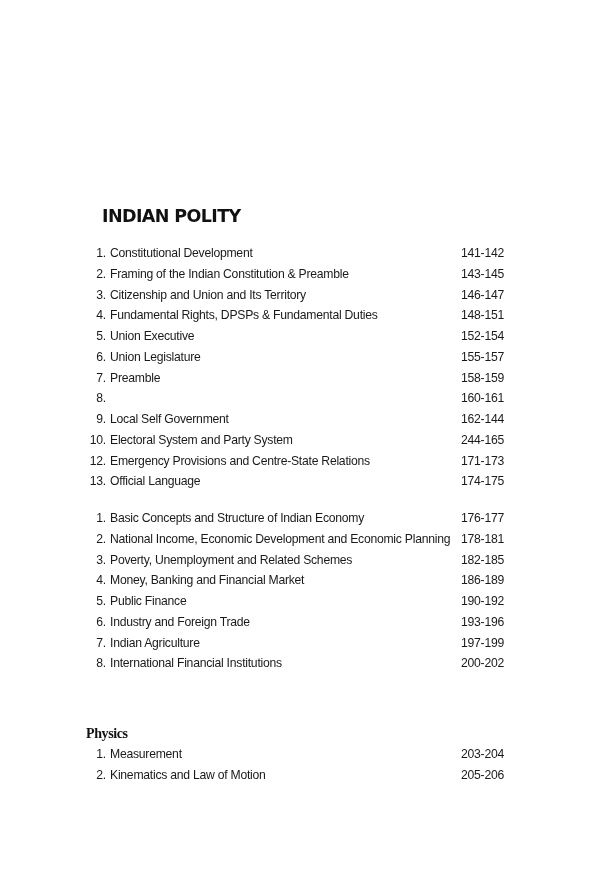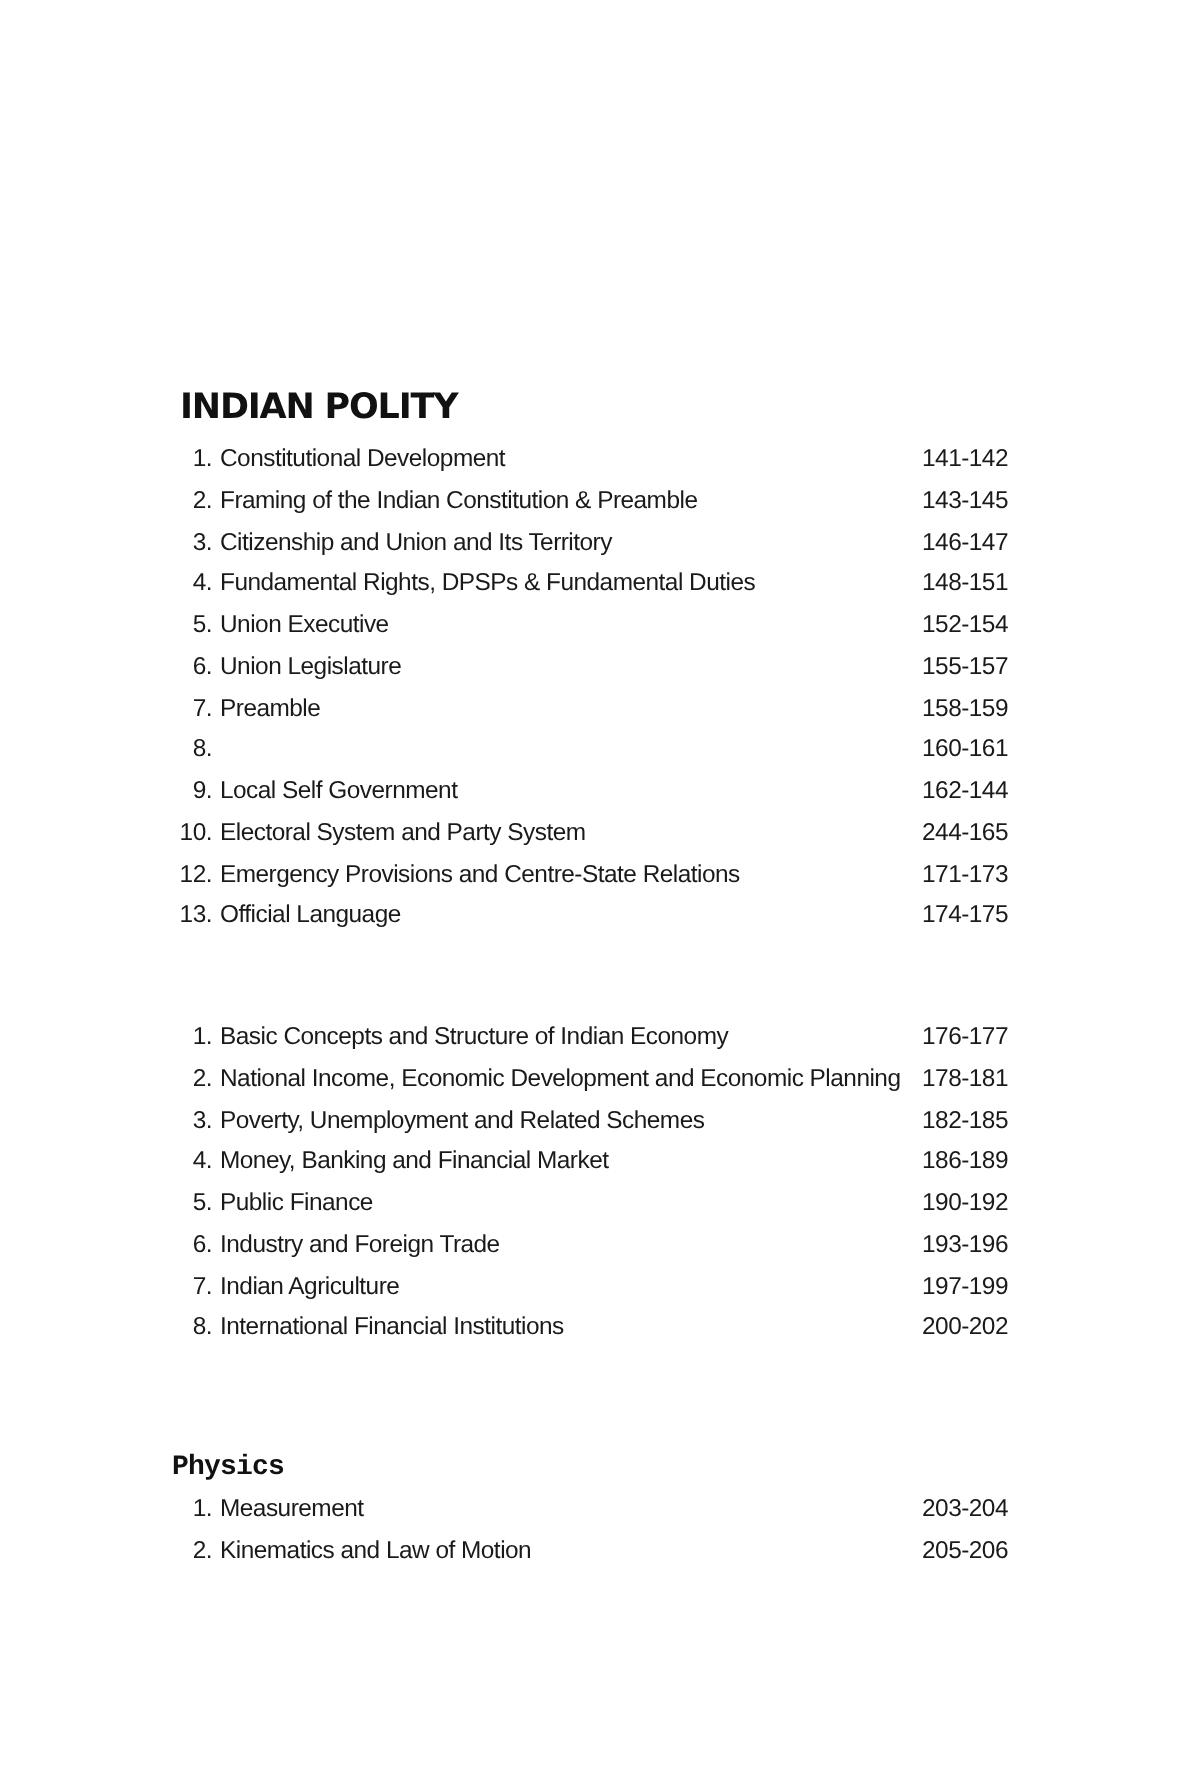--- a/index.html
+++ b/index.html
@@ -25,25 +25,25 @@
       position: absolute;
       left: 0;
       width: 420px;
     }
     .section-title {
       font-family: "DejaVu Sans", sans-serif;
       font-weight: bold;
       font-size: 17.5px;
       letter-spacing: -0.6px;
       line-height: 22px;
-      margin: 4px;
+      margin: 16px;
       color: #111111;
     }
     .subsection-title {
-      font-family: Liberation Mono, monospace;
+      font-family: Liberation Serif, serif;
       font-weight: bold;
       font-size: 14px;
       letter-spacing: -0.4px;
       line-height: 20px;
       margin: 1px 0 0 0;
       color: #111111;
     }
     .toc-list {
       list-style: none;
       margin: 0;

